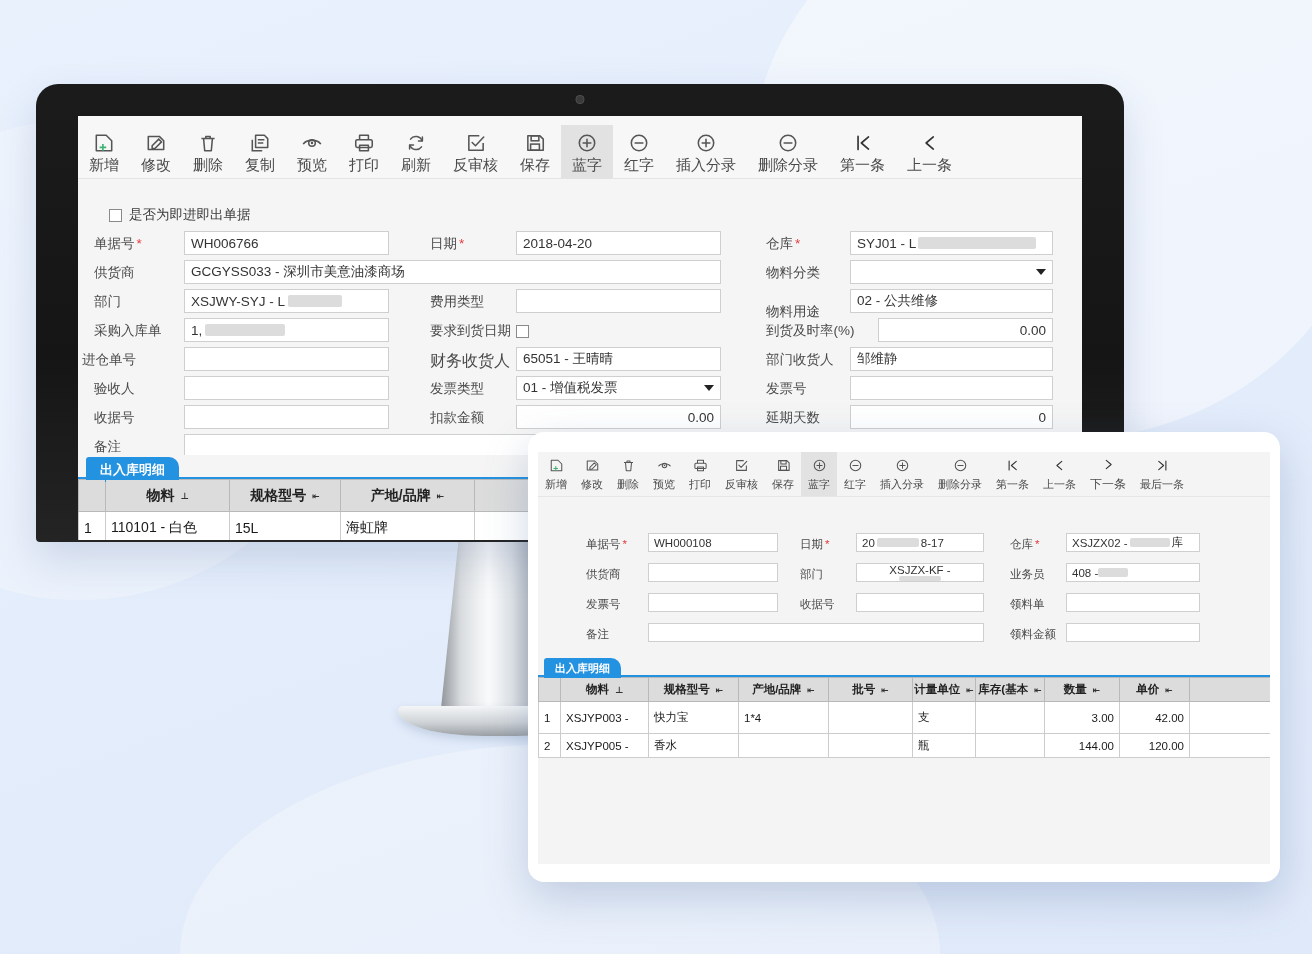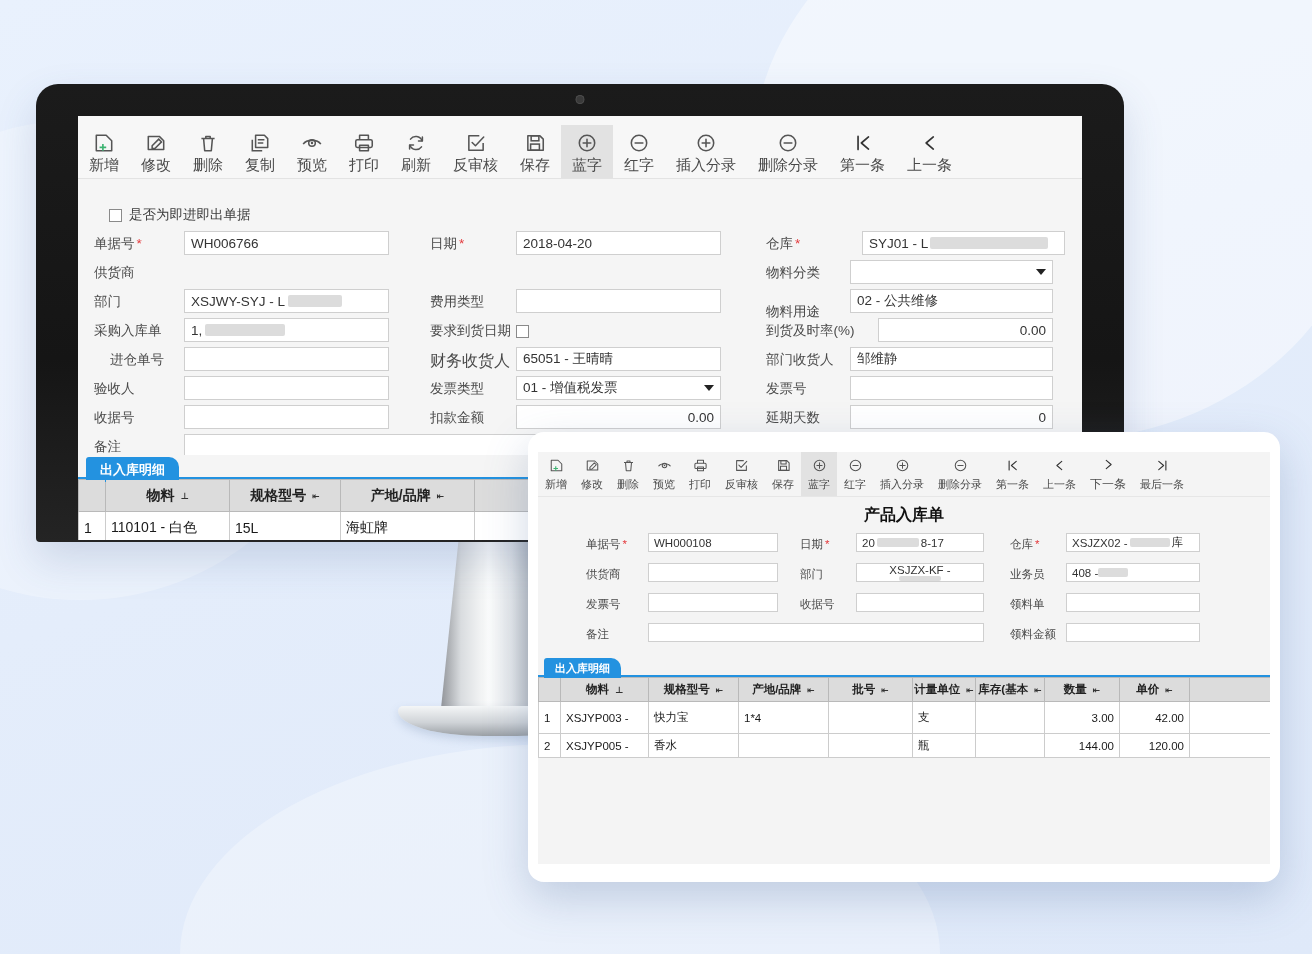--- a/index.html
+++ b/index.html
@@ -237,34 +237,35 @@
         <span class="cbox"></span>
         <span>是否为即进即出单据</span>
       </div>
 
       <div class="fld-lab" style="position:absolute;left:16px;top:56px;font-size:13.5px;">
         <span>单据号</span><span class="req">*</span>
       </div>
       <div class="fld" style="left:106px;top:52px;width:205px;height:24px;position:absolute;padding:0 6px;font-size:13.5px;">WH006766</div>
 
       <div class="fld-lab" style="position:absolute;left:16px;top:85px;font-size:13.5px;">供货商</div>
+      <div class="fld" style="left:106px;top:81px;width:537px;height:24px;position:absolute;padding:0 6px;font-size:13.5px;">GCGYSS033 - 深圳市美意油漆商场</div>
 
       <div class="fld-lab" style="position:absolute;left:16px;top:114px;font-size:13.5px;">部门</div>
       <div class="fld" style="left:106px;top:110px;width:205px;height:24px;position:absolute;padding:0 6px;font-size:13.5px;">
         <span>XSJWY-SYJ - L</span>
           <span class="mask" style="width:54px;margin-left:3px;"></span>
       </div>
 
       <div class="fld-lab" style="position:absolute;left:16px;top:143px;font-size:13.5px;">采购入库单</div>
       <div class="fld" style="left:106px;top:139px;width:205px;height:24px;position:absolute;padding:0 6px;font-size:13.5px;">
         <span>1,</span>
           <span class="mask" style="width:80px;margin-left:3px;"></span>
       </div>
 
-      <div class="fld-lab" style="position:absolute;left:32px;top:172px;font-size:13.5px;">进仓单号</div>
+      <div class="fld-lab" style="position:absolute;left:4px;top:172px;font-size:13.5px;">进仓单号</div>
       <div class="fld" style="left:106px;top:168px;width:205px;height:24px;position:absolute;padding:0 6px;font-size:13.5px;"></div>
 
       <div class="fld-lab" style="position:absolute;left:16px;top:201px;font-size:13.5px;">验收人</div>
       <div class="fld" style="left:106px;top:197px;width:205px;height:24px;position:absolute;padding:0 6px;font-size:13.5px;"></div>
 
       <div class="fld-lab" style="position:absolute;left:16px;top:230px;font-size:13.5px;">收据号</div>
       <div class="fld" style="left:106px;top:226px;width:205px;height:24px;position:absolute;padding:0 6px;font-size:13.5px;"></div>
 
       <div class="fld-lab" style="position:absolute;left:16px;top:259px;font-size:13.5px;">备注</div>
       <div class="fld" style="left:106px;top:255px;width:869px;height:24px;position:absolute;padding:0 6px;font-size:13.5px;"></div>
@@ -290,21 +291,21 @@
         <span>01 - 增值税发票</span>
         <span class="caret"></span>
       </div>
 
       <div class="fld-lab" style="position:absolute;left:352px;top:230px;font-size:13.5px;">扣款金额</div>
       <div class="fld num" style="left:438px;top:226px;width:205px;height:24px;position:absolute;padding:0 6px;font-size:13.5px;">0.00</div>
 
       <div class="fld-lab" style="position:absolute;left:688px;top:56px;font-size:13.5px;">
         <span>仓库</span><span class="req">*</span>
       </div>
-      <div class="fld" style="left:772px;top:52px;width:203px;height:24px;position:absolute;padding:0 6px;font-size:13.5px;margin-left:12px;">
+      <div class="fld" style="left:772px;top:52px;width:203px;height:24px;position:absolute;padding:0 6px;font-size:13.5px;">
         <span>SYJ01 - L</span>
           <span class="mask" style="width:118px;margin-left:2px;"></span>
       </div>
 
       <div class="fld-lab" style="position:absolute;left:688px;top:85px;font-size:13.5px;">物料分类</div>
       <div class="fld" style="left:772px;top:81px;width:203px;height:24px;position:absolute;padding:0 22px 0 6px;font-size:13.5px;">
         <span></span>
         <span class="caret"></span>
       </div>
 
@@ -518,21 +519,20 @@
           <span class="tb-ico">
             <svg width="15" height="15" viewBox="0 0 20 20">
               <path d="M14.5 4v12M5 4.5L11.5 10 5 15.5" stroke="#333" fill="none" stroke-width="1.5" stroke-linecap="round" stroke-linejoin="round"></path>
             </svg>
           </span>
           <span class="tb-lab">最后一条</span>
         </div>
       </div>
 
     <div style="position:relative;height:160px;background:#f4f4f4;">
-      <div class="doc-title" style="position:absolute;left:0;right:0;top:8px;font-size:16px;">产品入库单</div>
 
       <div class="fld-lab" style="position:absolute;left:48px;top:40px;font-size:11.5px;">
         <span>单据号</span><span class="req">*</span>
       </div>
       <div class="fld" style="left:110px;top:36px;width:130px;height:19px;position:absolute;padding:0 5px;font-size:11.5px;">WH000108</div>
 
       <div class="fld-lab" style="position:absolute;left:262px;top:40px;font-size:11.5px;">
         <span>日期</span><span class="req">*</span>
       </div>
       <div class="fld" style="left:318px;top:36px;width:128px;height:19px;position:absolute;padding:0 5px;font-size:11.5px;">

